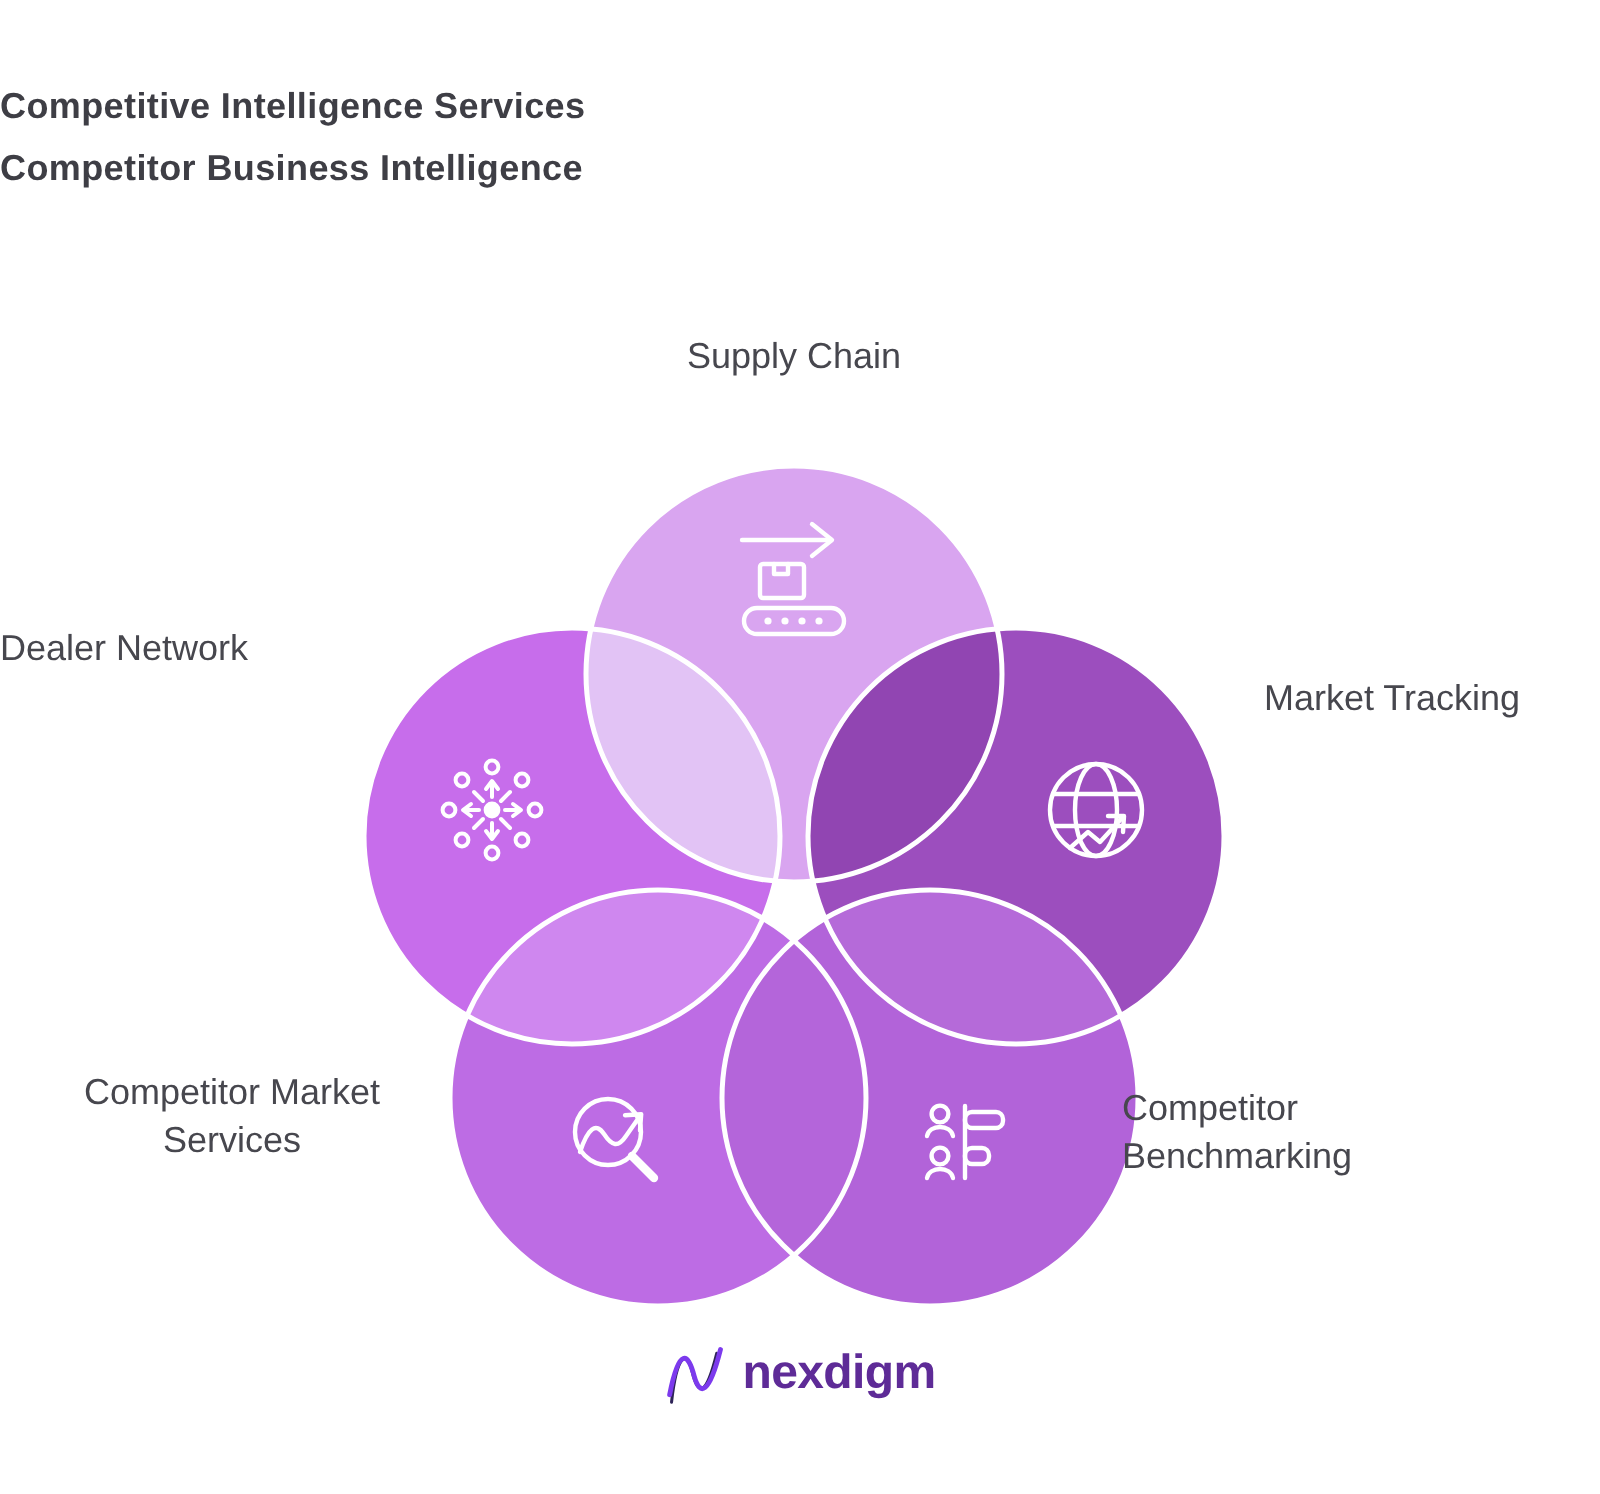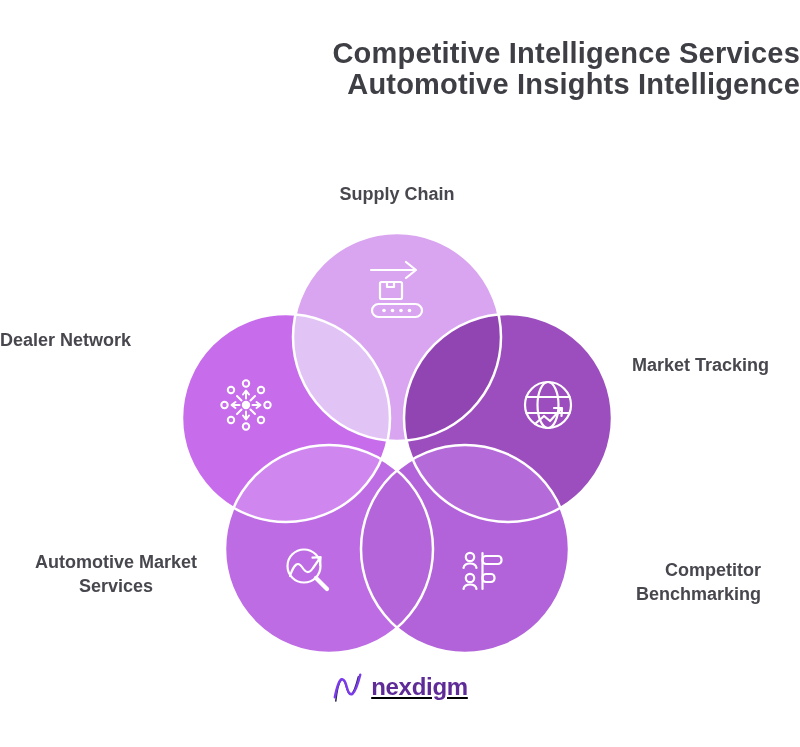--- a/index.html
+++ b/index.html
@@ -7,53 +7,52 @@
     position:relative;
     width:800px;height:747px;
     margin:0 auto;
     background:var(--bg,#ffffff);
     font-family:"Liberation Sans", sans-serif;
     overflow:hidden;
   }
   .venn-svg{position:absolute;left:0;top:0;}
   .title{
     position:absolute;left:0;right:0;top:38px;
-    text-align:right;
-    font-size:29px;font-weight:700;line-height:31px;
+    text-align:left;
+    font-size:18px;font-weight:700;line-height:31px;
     color:var(--title-color,#3e3e45);
     letter-spacing:0.2px;
   }
   .label{
     position:absolute;
-    font-size:18px;font-weight:700;line-height:24px;
+    font-size:18px;font-weight:400;line-height:24px;
     color:var(--label-color,#47474e);
-    margin-top:16px;
   }
   .label-supply{left:293px;top:166px;width:208px;text-align:center;}
   .label-dealer{left:0px;top:312px;width:160px;text-align:left;}
   .label-market{left:632px;top:337px;width:170px;text-align:left;}
   .label-predictive{left:16px;top:534px;width:200px;text-align:center;}
-  .label-competitor{left:561px;top:542px;width:200px;text-align:right;}
+  .label-competitor{left:561px;top:542px;width:200px;text-align:left;}
   .logo{
     position:absolute;left:0;right:0;top:668px;
-    display:flex;justify-content:center;align-items:center;gap:7px;text-decoration:underline;
+    display:flex;justify-content:center;align-items:center;gap:7px;
   }
   .logo-text{
     font-size:24px;font-weight:700;letter-spacing:-0.3px;
     color:var(--logo-color,#5e2b97);
   }
 </style>
 </head>
 <body>
 
 <div class="canvas">
 
   <div class="title">
     <div>Competitive Intelligence Services</div>
-    <div>Automotive Insights Intelligence</div>
+    <div>Competitor Business Intelligence</div>
   </div>
 
   <svg class="venn-svg" width="800" height="747" viewBox="0 0 800 747">
     <defs>
       <clipPath id="clip-top">
           <circle cx="397" cy="337" r="104"></circle>
         </clipPath>
       <clipPath id="clip-left">
           <circle cx="286" cy="418" r="104"></circle>
         </clipPath>
@@ -161,21 +160,21 @@
   <div class="label label-supply">
     <div>Supply Chain</div>
   </div>
   <div class="label label-dealer">
     <div>Dealer Network</div>
   </div>
   <div class="label label-market">
     <div>Market Tracking</div>
   </div>
   <div class="label label-predictive">
-    <div>Automotive Market</div>
+    <div>Competitor Market</div>
     <div>Services</div>
   </div>
   <div class="label label-competitor">
     <div>Competitor</div>
     <div>Benchmarking</div>
   </div>
 
   <div class="logo">
     <svg width="32" height="38" viewBox="0 0 34 38">
       <path d="M4,34 C7,8 12,6 15,18 C18,30 22,32 28,8" fill="none" stroke-width="1.6" stroke-linecap="round" stroke="#2e2458"></path>

